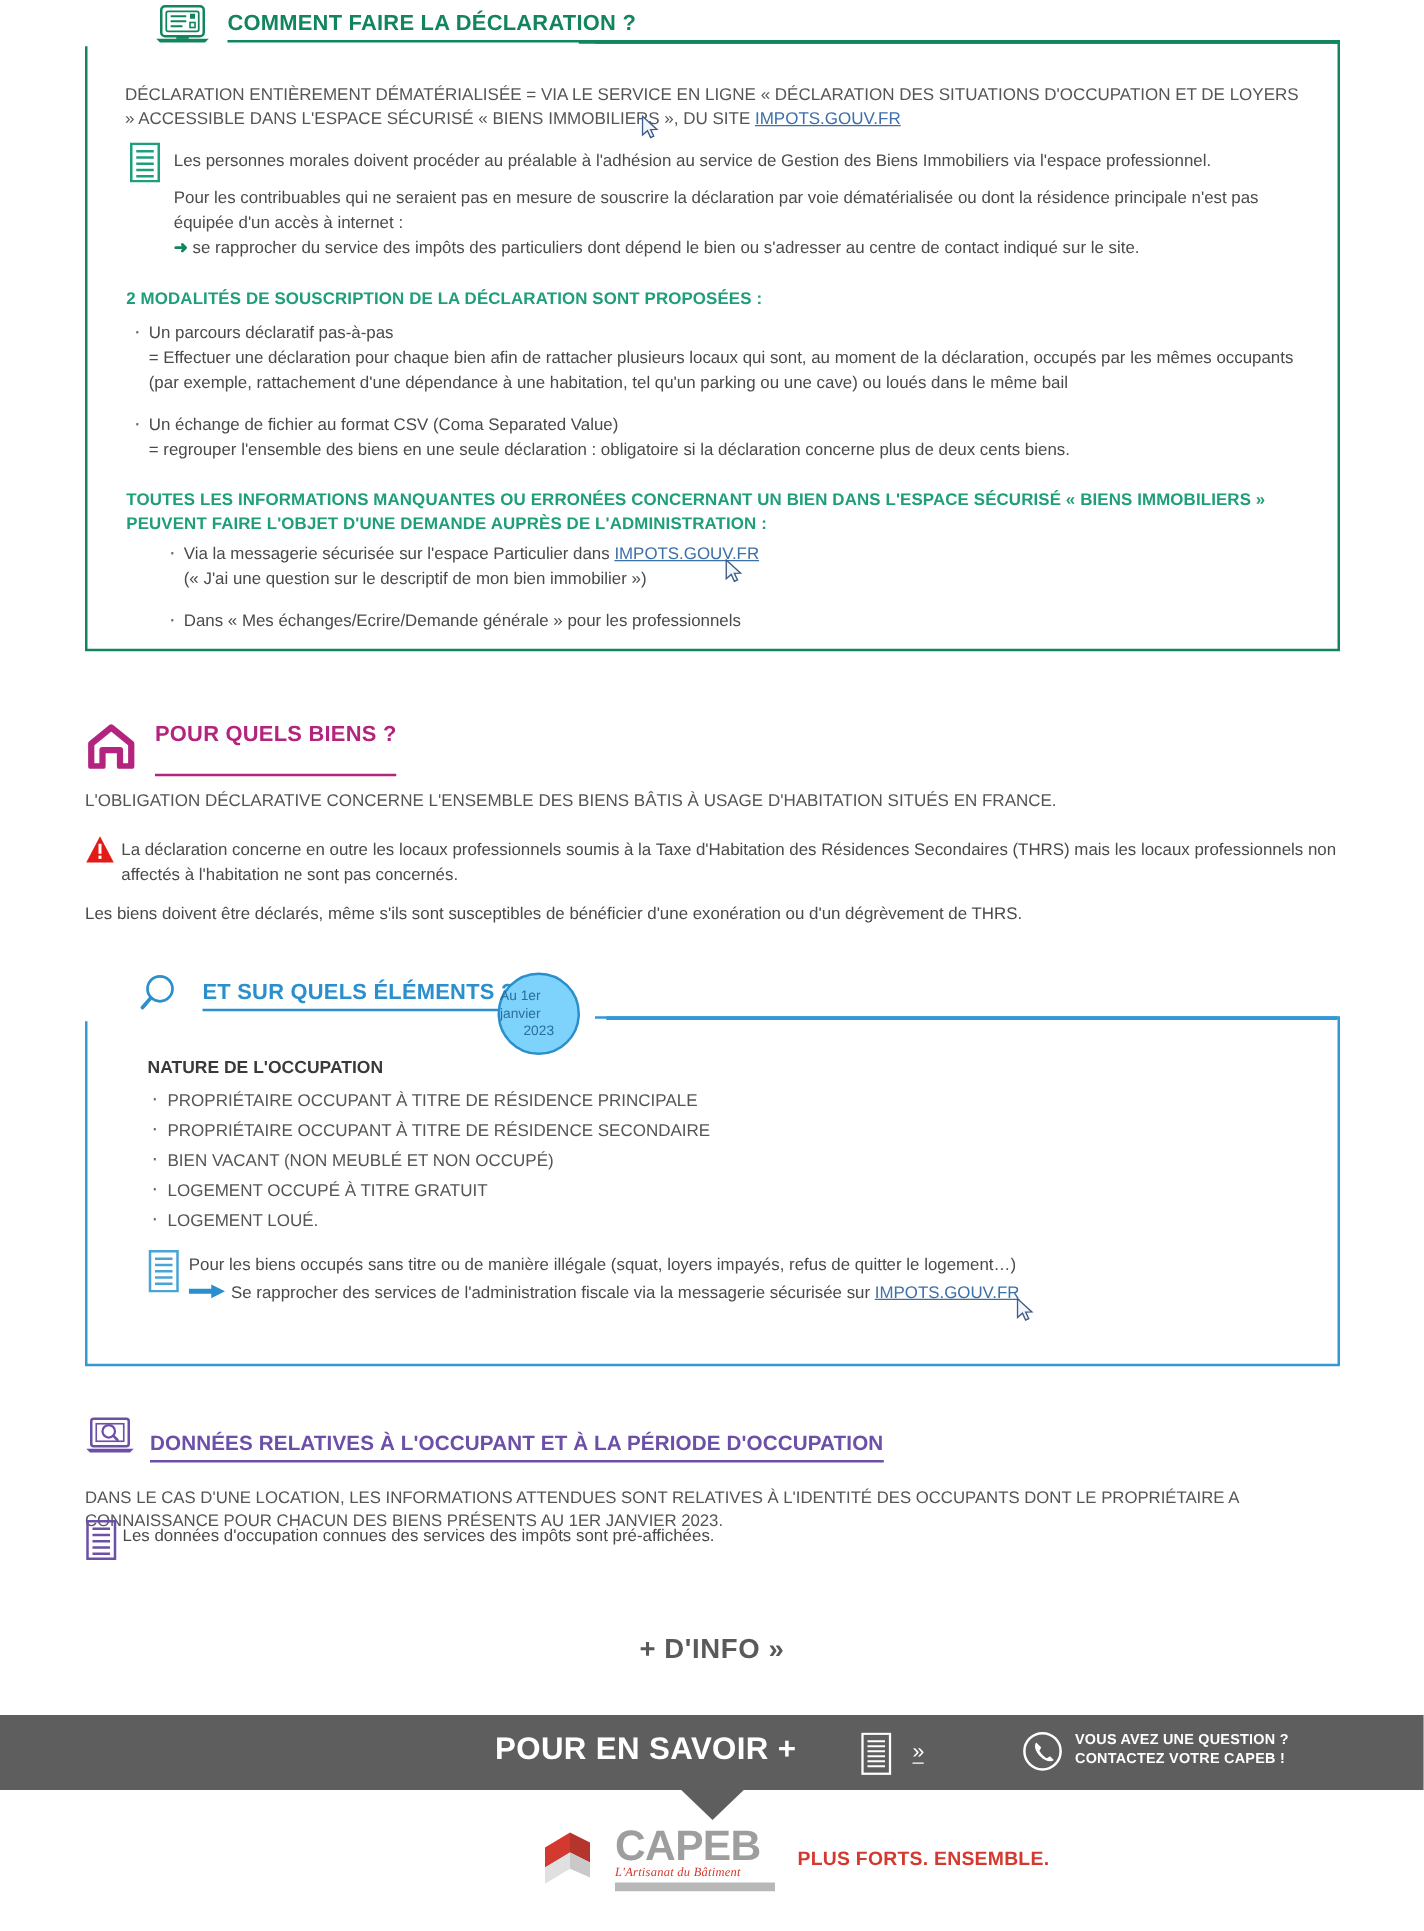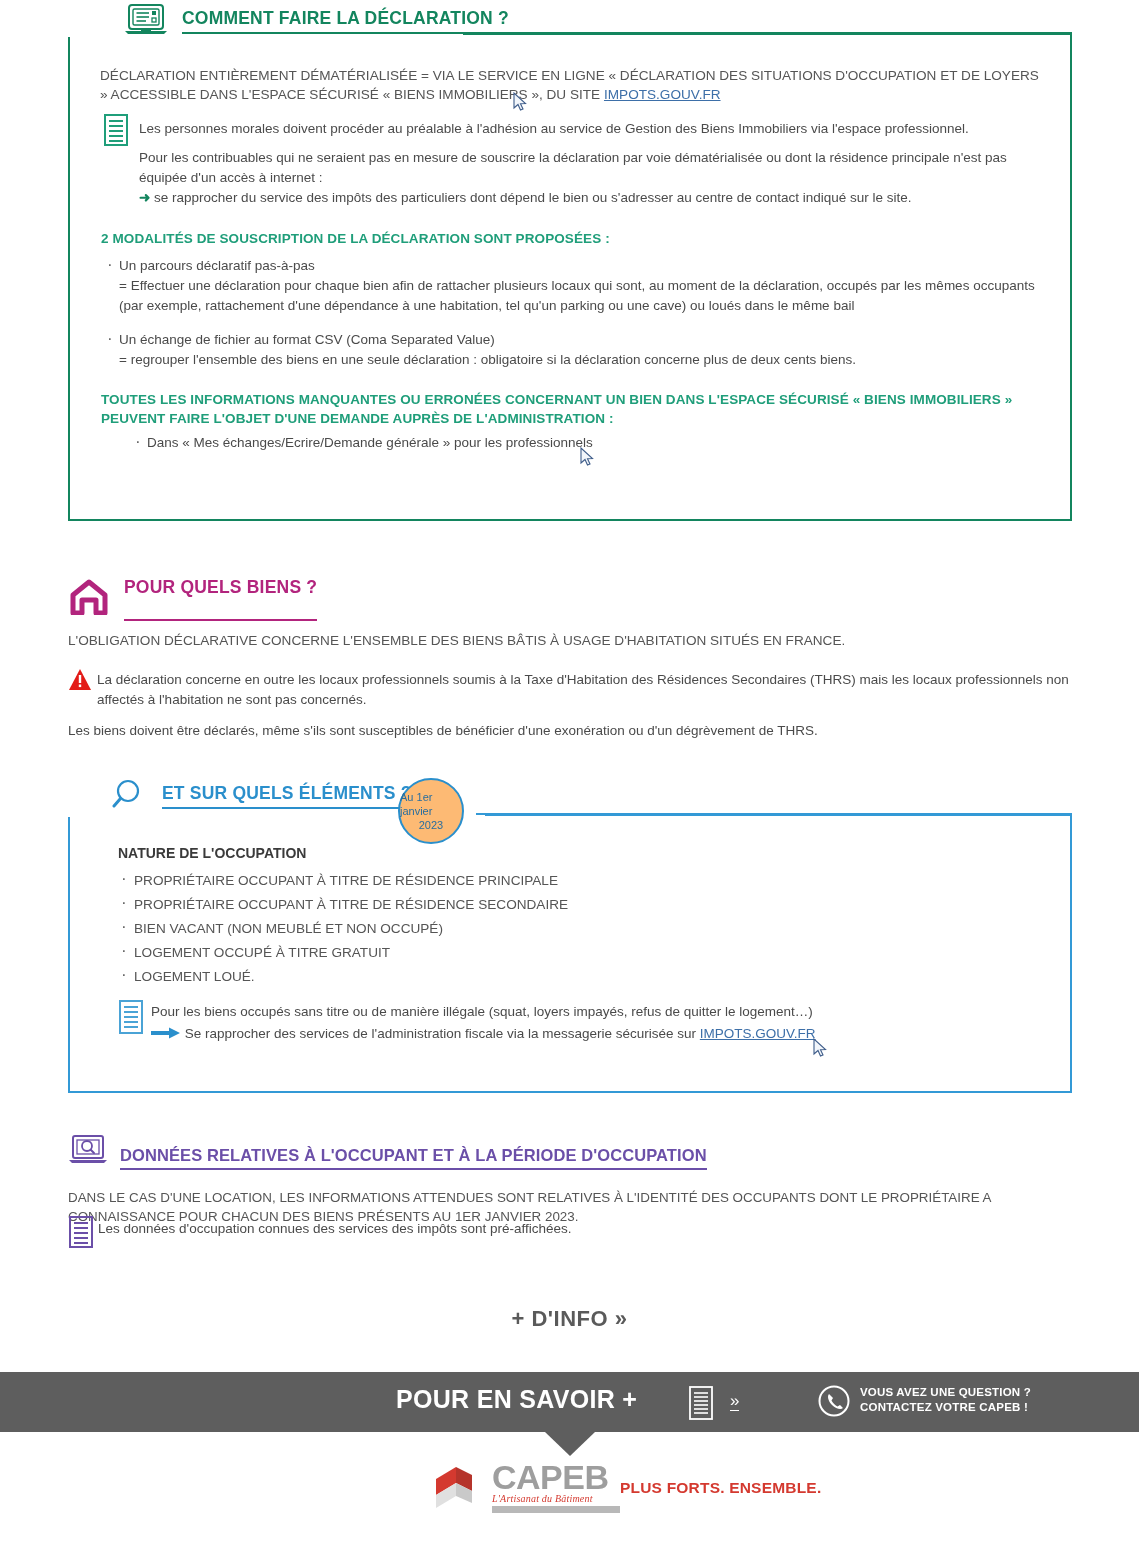--- a/index.html
+++ b/index.html
@@ -61,21 +61,21 @@
   .sec3-head { position: absolute; left: 112px; top: 778px; display: flex; align-items: center; height: 36px; }
   .sec3-title {
     font-size: 17.5px; font-weight: bold; color: #2A8FCC; letter-spacing: .2px;
     border-bottom: 2.4px solid #2A8FCC; padding-bottom: 3px; margin-left: 14px;
   }
   .head-rule-blue { position: absolute; left: 485px; top: 813px; width: 585px; height: 3px; background: #3399D6; }
   .blue-frame { position: absolute; left: 68px; top: 813px; width: 1004px; height: 280px; border: 2.5px solid #3399D6; }
   .bf-mask { position: absolute; left: 66px; top: 809px; width: 410px; height: 8px; background: #fff; }
   .date-badge {
     position: absolute; left: 398px; top: 778px; width: 66px; height: 66px;
-    border: 2.2px solid #2A8FCC; border-radius: 50%; background: #fdba74;
+    border: 2.2px solid #2A8FCC; border-radius: 50%; background: #7dd3fc;
     display: flex; flex-direction: column; align-items: center; justify-content: center;
     color: #2A6E9E; font-size: 11px; line-height: 14px; z-index: 5;
   }
   .s3-h { position: absolute; left: 118px; top: 845px; font-size: 14px; font-weight: bold; color: #3a3a3a; }
   .s3-list { position: absolute; left: 118px; top: 869px; }
   .s3-list li { list-style: none; position: relative; padding-left: 16px; font-size: 13.6px; line-height: 24px; color: #555; }
   .s3-list li:before { content: "\00b7"; position: absolute; left: 3px; top: -2px; font-size: 17px; color: #666; }
   .s3-note { position: absolute; left: 151px; top: 1001px; width: 880px; font-size: 13.5px; line-height: 22px; }
   .arrow-b { color: #2A8FCC; }
 
@@ -96,21 +96,21 @@
   .fb-doc { position: absolute; left: 688px; top: 1386px; }
   .fb-chev { position: absolute; left: 730px; top: 1392px; color: #fff; font-size: 17px; border-bottom: 1.5px solid #fff; line-height: 18px; }
   .fb-phone { position: absolute; left: 818px; top: 1385px; }
   .fb-q { position: absolute; left: 860px; top: 1385px; color: #fff; font-size: 11.5px; font-weight: bold; line-height: 15px; letter-spacing: .2px; }
   .notch { position: absolute; left: 545px; top: 1432px; width: 0; height: 0; border-left: 25px solid transparent; border-right: 25px solid transparent; border-top: 24px solid #5E5E5E; }
 
   .logo-wrap { position: absolute; left: 432px; top: 1462px; display: flex; align-items: center; }
   .capeb-word { font-size: 34px; font-weight: bold; color: #9E9E9E; letter-spacing: -0.5px; line-height: 30px; }
   .capeb-tag { font-size: 10px; color: #D4392F; font-style: italic; font-family: "Liberation Serif", serif; letter-spacing: .2px; }
   .capeb-bar { width: 128px; height: 7px; background: #B8B8B8; margin-top: 2px; }
-  .slogan { font-size: 15.5px; font-weight: bold; color: #D4392F; letter-spacing: .2px; }
+  .slogan { font-size: 15.5px; font-weight: bold; color: #D4392F; letter-spacing: .2px; margin-left: 18px; }
 
   .cursor { position: absolute; width: 14px; height: 20px; }
 </style>
 </head>
 <body>
 
 <div class="page">
 
   <div class="green-frame"></div>
   <div class="gf-mask"></div>
@@ -158,20 +158,24 @@
   <div class="s1-sub">2 MODALITÉS DE SOUSCRIPTION DE LA DÉCLARATION SONT PROPOSÉES :</div>
   <ul class="s1-list">
     <li><span style="white-space:pre-line">Un parcours déclaratif pas-à-pas
 = Effectuer une déclaration pour chaque bien afin de rattacher plusieurs locaux qui sont, au moment de la déclaration, occupés par les mêmes occupants (par exemple, rattachement d'une dépendance à une habitation, tel qu'un parking ou une cave) ou loués dans le même bail</span></li>
     <li><span style="white-space:pre-line">Un échange de fichier au format CSV (Coma Separated Value)
 = regrouper l'ensemble des biens en une seule déclaration : obligatoire si la déclaration concerne plus de deux cents biens.</span></li>
   </ul>
 
   <div class="s1-sub2">TOUTES LES INFORMATIONS MANQUANTES OU ERRONÉES CONCERNANT UN BIEN DANS L'ESPACE SÉCURISÉ « BIENS IMMOBILIERS » PEUVENT FAIRE L'OBJET D'UNE DEMANDE AUPRÈS DE L'ADMINISTRATION :</div>
   <ul class="s1-list2">
+    <li>
+      <span>Via la messagerie sécurisée sur l'espace Particulier dans </span><a class="lnk" href="#">IMPOTS.GOUV.FR</a><br>
+      <span>(« J'ai une question sur le descriptif de mon bien immobilier »)</span>
+    </li>
     <li>Dans « Mes échanges/Ecrire/Demande générale » pour les professionnels</li>
   </ul>
 
   <span class="cursor" style="left:580px; top:447px;">
     <svg width="14" height="20" viewBox="0 0 14 20">
         <path d="M1 1 L1 16 L5 12.5 L7.5 18 L10 17 L7.5 11.7 L12.5 11.5 Z" fill="#f2f6fb" stroke="#3f5d8a" stroke-width="1.1"></path>
       </svg>
   </span>
   <span class="cursor" style="left:513px; top:92px;">
     <svg width="14" height="20" viewBox="0 0 14 20">

